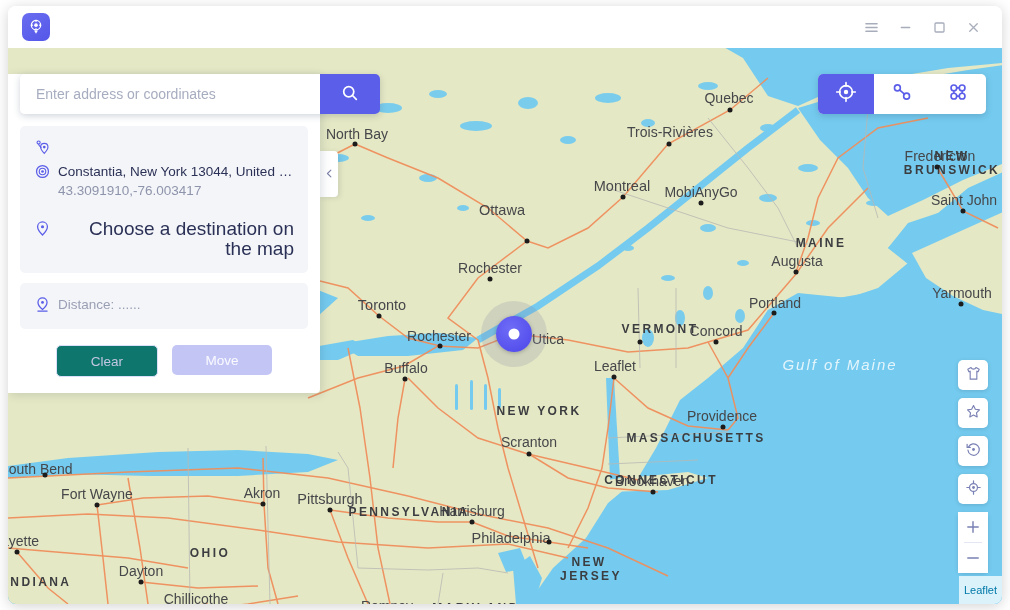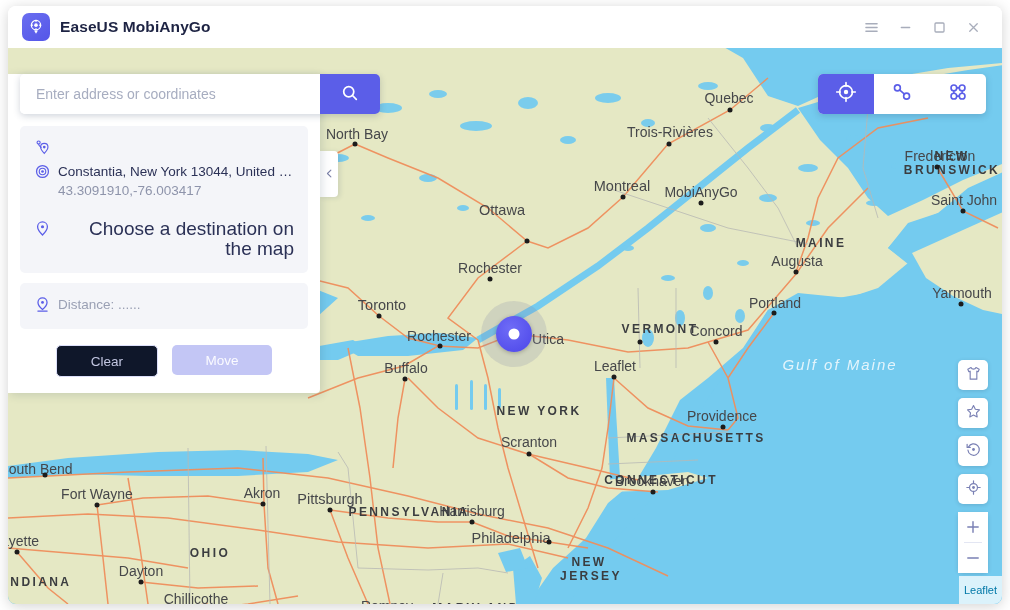--- a/index.html
+++ b/index.html
@@ -60,21 +60,21 @@
   .lbl-muted{font-size:13.5px;color:#9aa0b4;line-height:20px;}
   .addr{font-size:13.5px;color:#2b3156;line-height:19px;white-space:nowrap;
     overflow:hidden;text-overflow:ellipsis;}
   .coords{font-size:13.5px;color:#8e94ab;line-height:20px;}
   .route-gap{height:16px;}
   .dest{font-size:19px;color:#2b3156;line-height:20px;text-align:right;}
   .btnrow{display:flex;gap:14px;justify-content:center;margin-top:16px;}
   .btn{width:100px;height:30px;border-radius:5px;font-size:13.5px;
     font-family:"Liberation Sans",sans-serif;cursor:default;display:flex;
     align-items:center;justify-content:center;}
-  .btn-clear{background:#0f172a;border:1px solid #dcdffa;color:#c3c7e2;}
+  .btn-clear{background:#0f766e;border:1px solid #dcdffa;color:#c3c7e2;}
   .btn-move{background:#c3c6f5;border:none;color:#fbfbff;}
 
   .collapse{position:absolute;left:312px;top:145px;width:18px;height:46px;background:#fff;
     border-radius:0 4px 4px 0;z-index:24;display:flex;align-items:center;justify-content:center;
     cursor:pointer;box-shadow:2px 1px 5px rgba(40,60,90,.13);color:#7c82a8;}
 
   
   .mapctl{position:absolute;right:14px;z-index:30;display:flex;flex-direction:column;
     align-items:center;}
   .ctl-btn{width:30px;height:30px;background:#fff;border-radius:5px;margin-bottom:8px;
@@ -106,21 +106,20 @@
 
   <div class="titlebar">
     <div class="logo">
       <svg width="18" height="18" viewBox="0 0 24 24" fill="none">
         <circle cx="12" cy="9.5" r="6.2" stroke="#fff" stroke-width="1.7"></circle>
         <circle cx="12" cy="9.5" r="2.4" fill="#fff"></circle>
         <path d="M12 3.2v1.6M12 14.2v1.6M5.8 9.5h1.6M16.6 9.5h1.6" stroke="#fff" stroke-width="1.6" stroke-linecap="round"></path>
         <path d="M9.4 16.6h5.2L12 21z" fill="#fff"></path>
       </svg>
     </div>
-    <div class="app-title">EaseUS MobiAnyGo</div>
     <div class="win-btns">
       <div class="win-btn">
         <svg width="15" height="15" viewBox="0 0 16 16">
             <path d="M2 4h12M2 8h12M2 12h12" stroke="currentColor" stroke-width="1.4" stroke-linecap="round"></path>
           </svg>
       </div>
       <div class="win-btn">
         <svg width="15" height="15" viewBox="0 0 16 16">
             <path d="M3.5 8h9" stroke="currentColor" stroke-width="1.4" stroke-linecap="round"></path>
           </svg>

